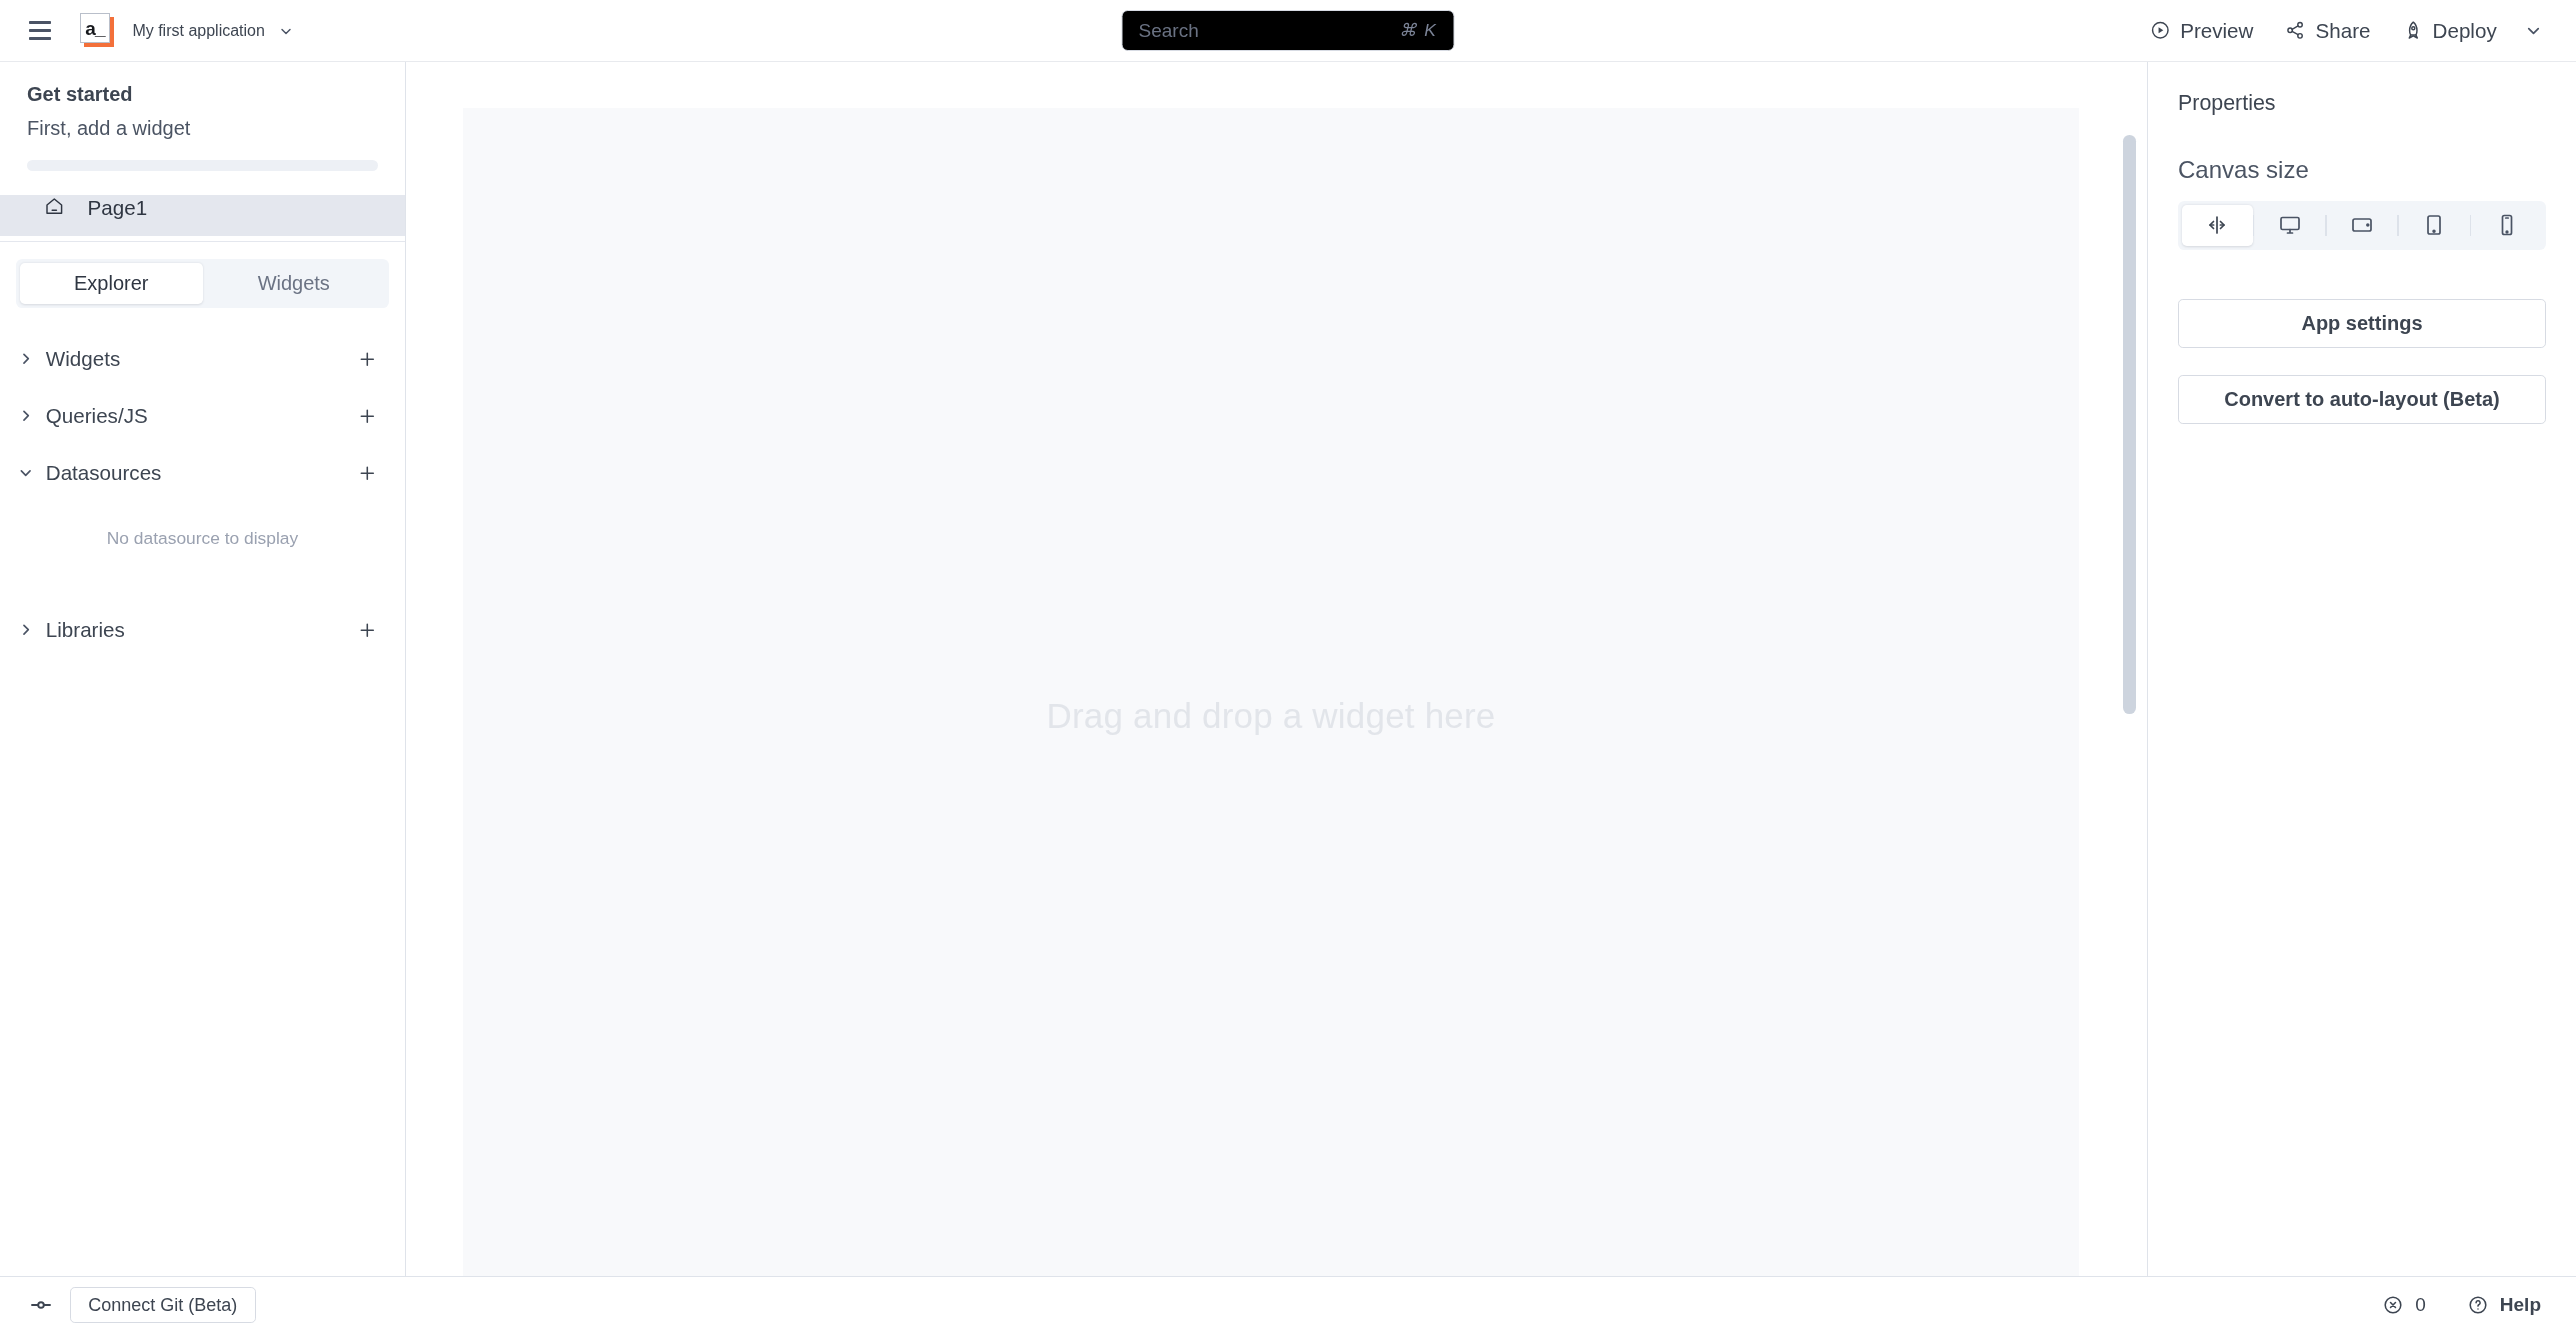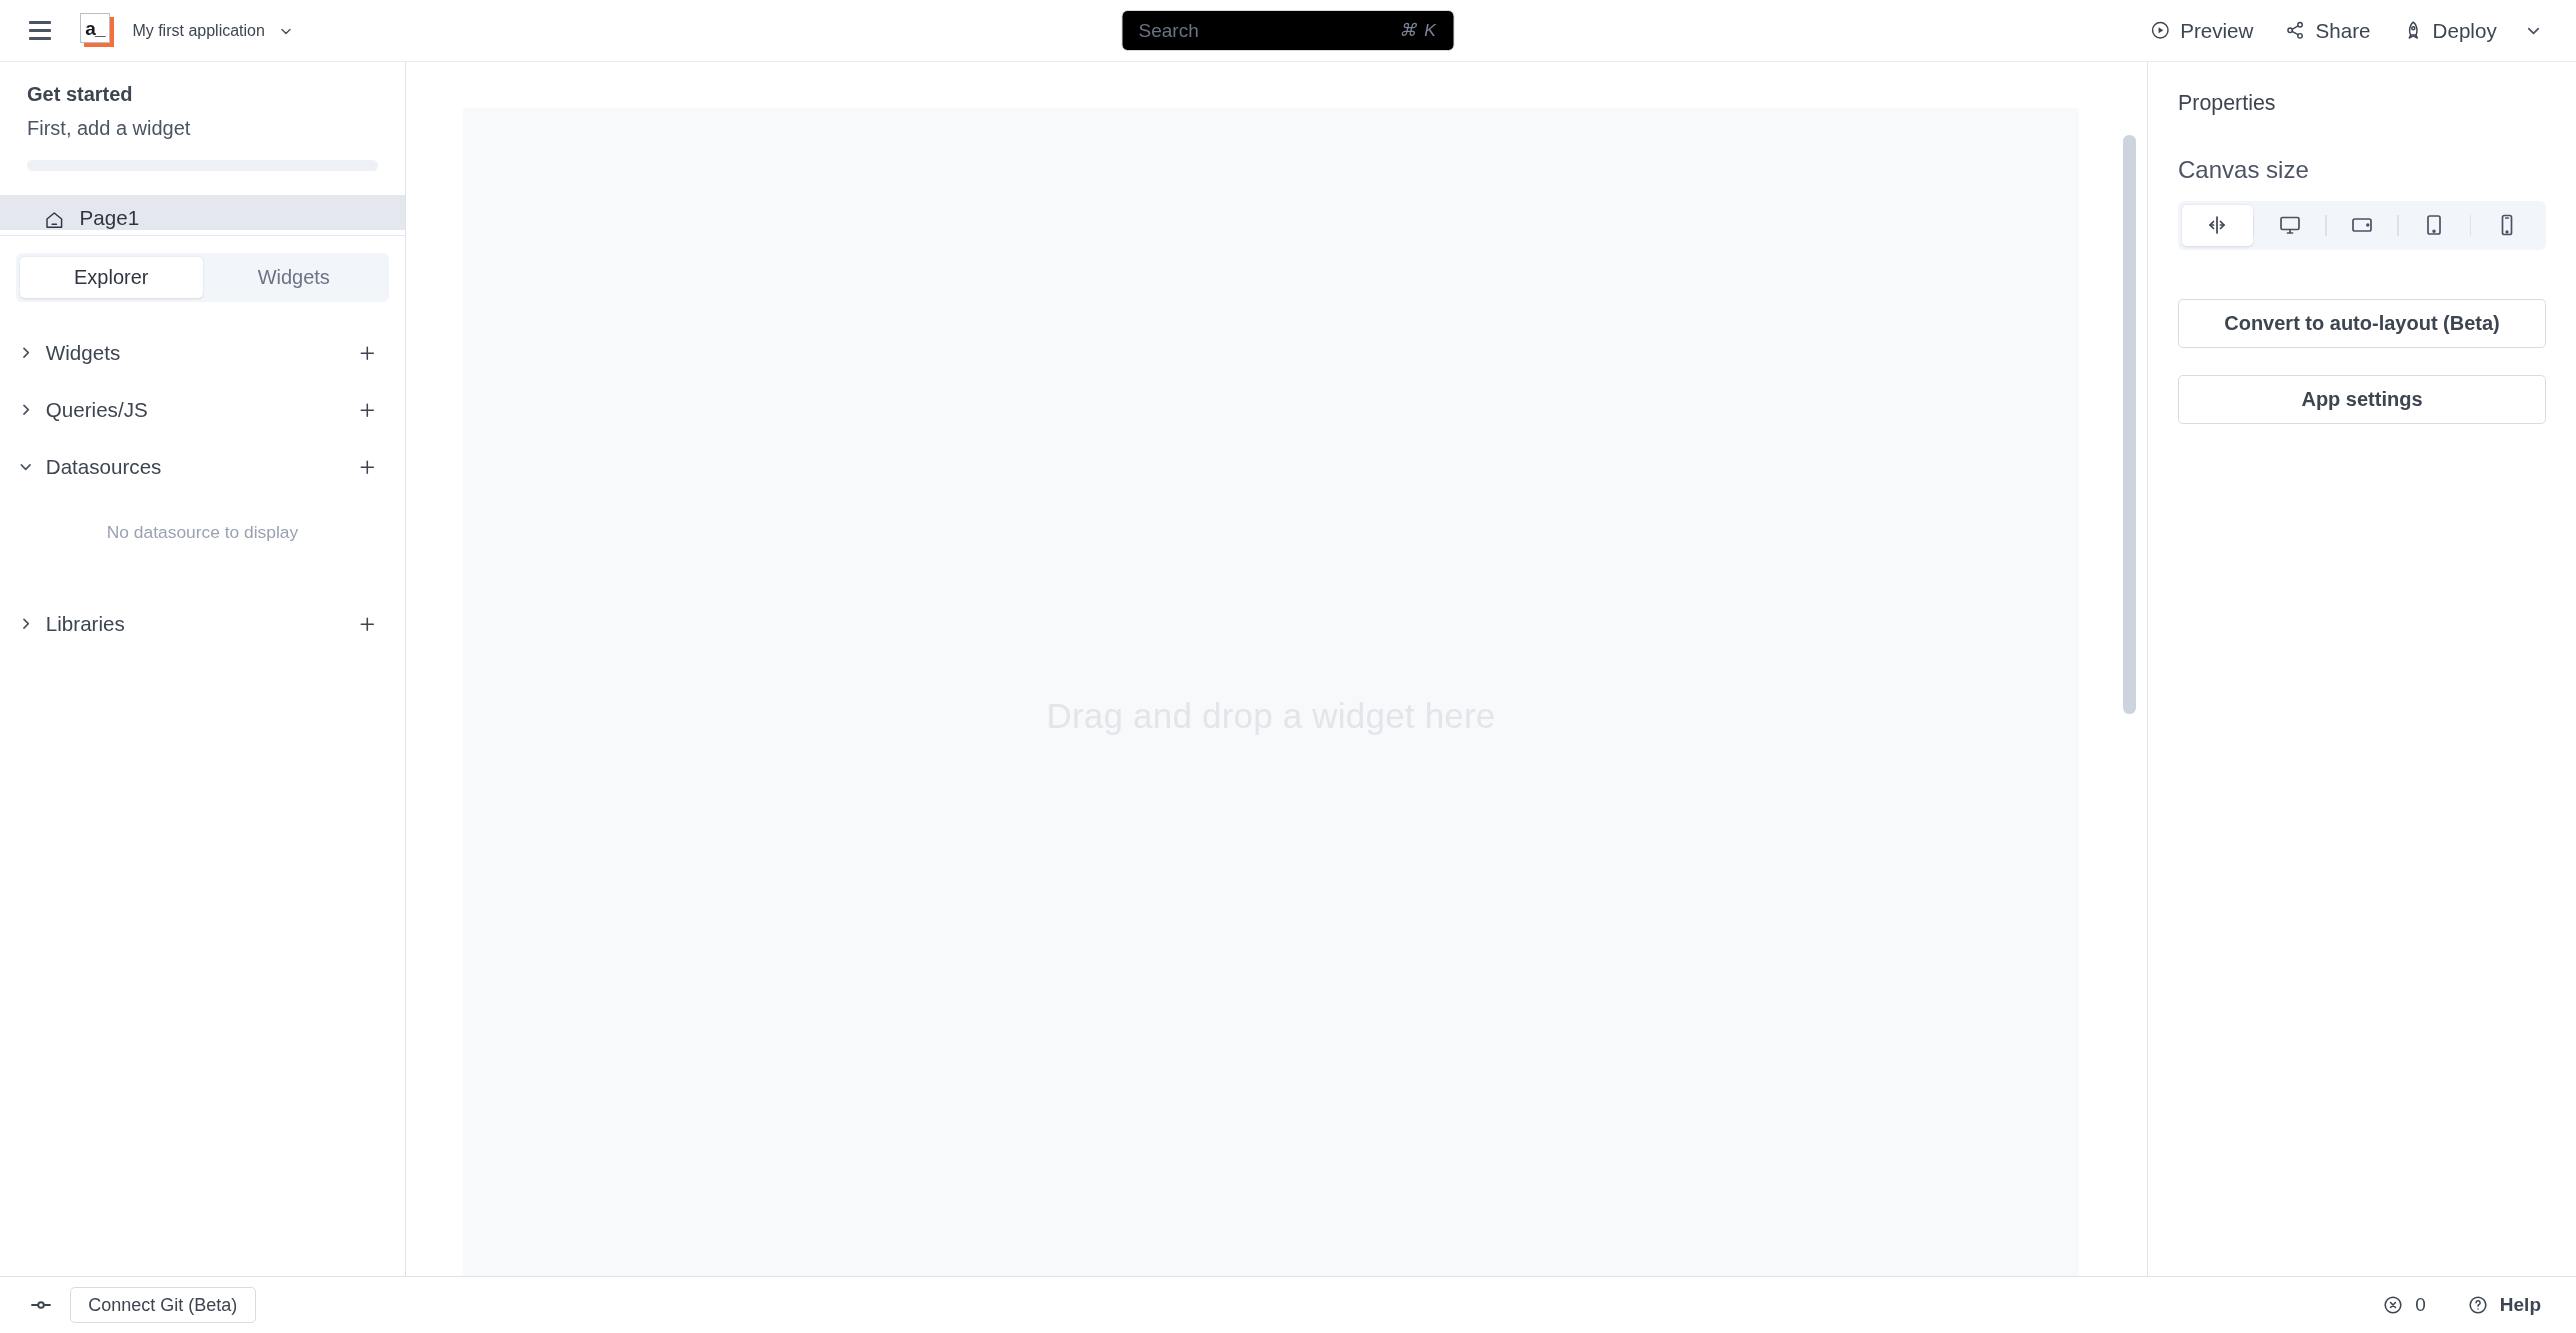--- a/index.html
+++ b/index.html
@@ -114,22 +114,22 @@
     height: 51px; display: flex; align-items: center;
     padding: 0 24px 0 14.3px; cursor: pointer; position: relative;
   }
   .sect-chev { width: 22px; display:flex; align-items:center; justify-content:center; }
   .sect-label { font-size: 20.6px; color: #3d4551; font-weight: 400; margin-left: 9.5px; }
   .sect-plus {
     margin-left: auto; width: 27px; height: 27px;
     display:flex; align-items:center; justify-content:center; cursor: pointer;
   }
   .page-row {
-    height: 34px; margin: 0 0 4.8px 0;
-    display: flex; align-items: flex-end; gap: 15px;
+    height: 40px; margin: 0 0 4.8px 0;
+    display: flex; align-items: flex-start; gap: 23px;
     padding-left: 44px;
     background: #e4e7ee; cursor: pointer;
   }
   .page-row .pname { font-size: 20.6px; color: #2f3642; }
 
   .tabs {
     margin: 17.4px 16px 11px 16px;
     background: #f2f5f9; border-radius: 6.3px;
     display: flex; padding: 4px;
   }
@@ -470,22 +470,22 @@
           <span>
             <svg width="24" height="24" viewBox="0 0 24 24" fill="none" stroke="#4a5364" stroke-width="1.7" stroke-linecap="round" stroke-linejoin="round">
               <rect x="7.5" y="2.5" width="9" height="19" rx="1.8"></rect>
               <path d="M10.8 5h2.4"></path>
                 <circle cx="12" cy="19" r=".8" fill="#4a5364"></circle>
             </svg>
           </span>
         </div>
       </div>
 
+      <button class="pbtn">App settings</button>
       <button class="pbtn">Convert to auto-layout (Beta)</button>
-      <button class="pbtn">App settings</button>
     </div>
   </div>
 
   <div class="bottombar">
     <div class="bb-left">
       <span>
         <svg width="24" height="24" viewBox="0 0 24 24" fill="none" stroke="#3d4551" stroke-width="1.9" stroke-linecap="round">
             <circle cx="12" cy="12" r="2.8"></circle>
             <path d="M3 12h6.2M14.8 12H21"></path>
           </svg>

